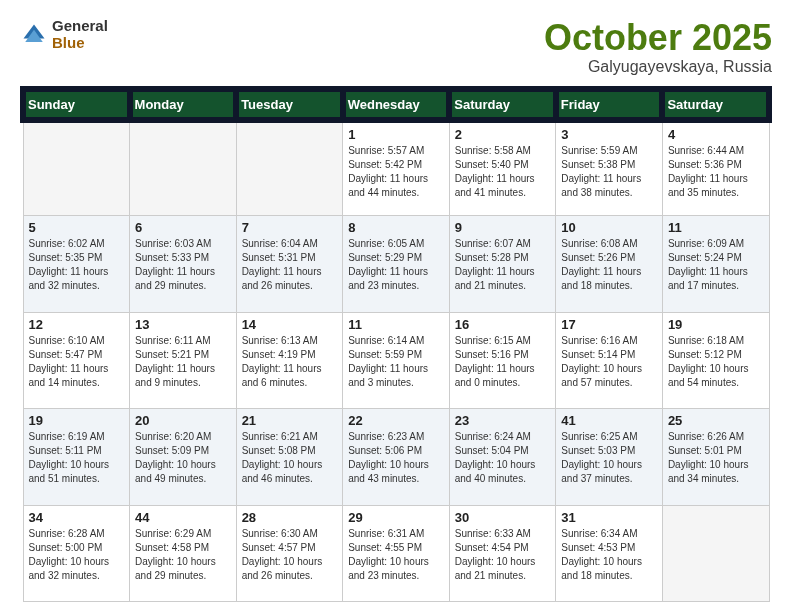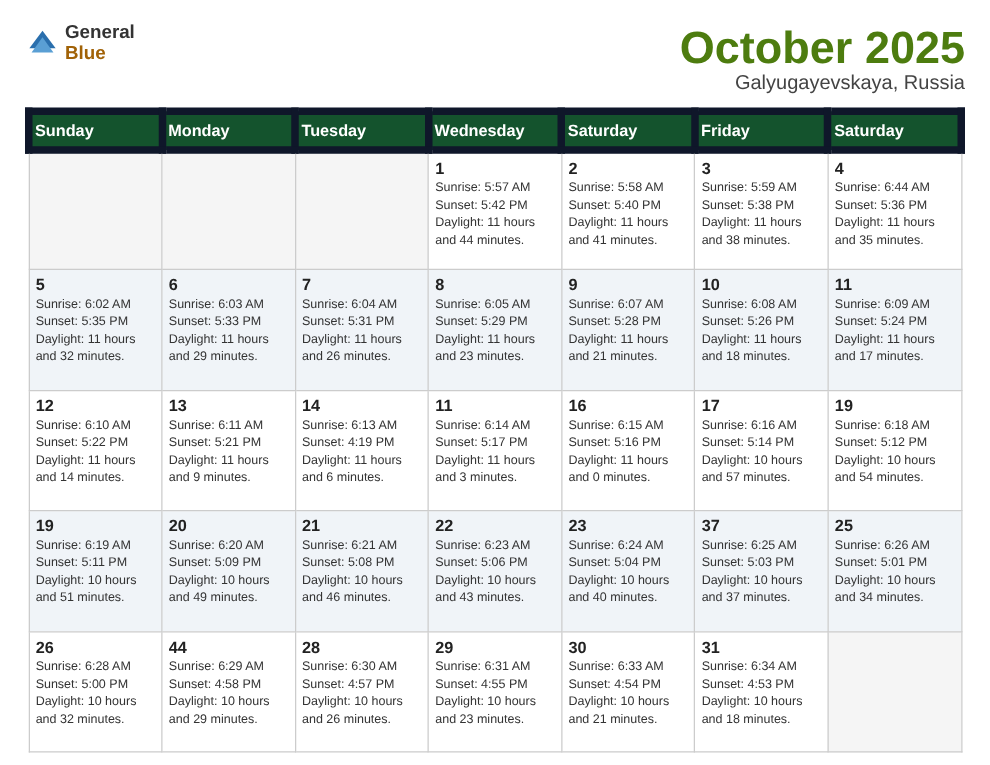--- a/index.html
+++ b/index.html
@@ -217,42 +217,42 @@
             <div class="cell-text">Sunrise: 6:09 AM</div>
             <div class="cell-text">Sunset: 5:24 PM</div>
             <div class="cell-text">Daylight: 11 hours</div>
             <div class="cell-text">and 17 minutes.</div>
           </td>
         </tr>
         <tr>
           <td>
             <div class="day-number">12</div>
             <div class="cell-text">Sunrise: 6:10 AM</div>
-            <div class="cell-text">Sunset: 5:22 PM</div>
+            <div class="cell-text">Sunset: 5:47 PM</div>
             <div class="cell-text">Daylight: 11 hours</div>
             <div class="cell-text">and 14 minutes.</div>
           </td>
           <td>
             <div class="day-number">13</div>
             <div class="cell-text">Sunrise: 6:11 AM</div>
             <div class="cell-text">Sunset: 5:21 PM</div>
             <div class="cell-text">Daylight: 11 hours</div>
             <div class="cell-text">and 9 minutes.</div>
           </td>
           <td>
             <div class="day-number">14</div>
             <div class="cell-text">Sunrise: 6:13 AM</div>
             <div class="cell-text">Sunset: 4:19 PM</div>
             <div class="cell-text">Daylight: 11 hours</div>
             <div class="cell-text">and 6 minutes.</div>
           </td>
           <td>
             <div class="day-number">11</div>
             <div class="cell-text">Sunrise: 6:14 AM</div>
-            <div class="cell-text">Sunset: 5:17 PM</div>
+            <div class="cell-text">Sunset: 5:59 PM</div>
             <div class="cell-text">Daylight: 11 hours</div>
             <div class="cell-text">and 3 minutes.</div>
           </td>
           <td>
             <div class="day-number">16</div>
             <div class="cell-text">Sunrise: 6:15 AM</div>
             <div class="cell-text">Sunset: 5:16 PM</div>
             <div class="cell-text">Daylight: 11 hours</div>
             <div class="cell-text">and 0 minutes.</div>
           </td>
@@ -301,37 +301,37 @@
             <div class="cell-text">and 43 minutes.</div>
           </td>
           <td>
             <div class="day-number">23</div>
             <div class="cell-text">Sunrise: 6:24 AM</div>
             <div class="cell-text">Sunset: 5:04 PM</div>
             <div class="cell-text">Daylight: 10 hours</div>
             <div class="cell-text">and 40 minutes.</div>
           </td>
           <td>
-            <div class="day-number">37</div>
+            <div class="day-number">41</div>
             <div class="cell-text">Sunrise: 6:25 AM</div>
             <div class="cell-text">Sunset: 5:03 PM</div>
             <div class="cell-text">Daylight: 10 hours</div>
             <div class="cell-text">and 37 minutes.</div>
           </td>
           <td>
             <div class="day-number">25</div>
             <div class="cell-text">Sunrise: 6:26 AM</div>
             <div class="cell-text">Sunset: 5:01 PM</div>
             <div class="cell-text">Daylight: 10 hours</div>
             <div class="cell-text">and 34 minutes.</div>
           </td>
         </tr>
         <tr>
           <td>
-            <div class="day-number">26</div>
+            <div class="day-number">34</div>
             <div class="cell-text">Sunrise: 6:28 AM</div>
             <div class="cell-text">Sunset: 5:00 PM</div>
             <div class="cell-text">Daylight: 10 hours</div>
             <div class="cell-text">and 32 minutes.</div>
           </td>
           <td>
             <div class="day-number">44</div>
             <div class="cell-text">Sunrise: 6:29 AM</div>
             <div class="cell-text">Sunset: 4:58 PM</div>
             <div class="cell-text">Daylight: 10 hours</div>

